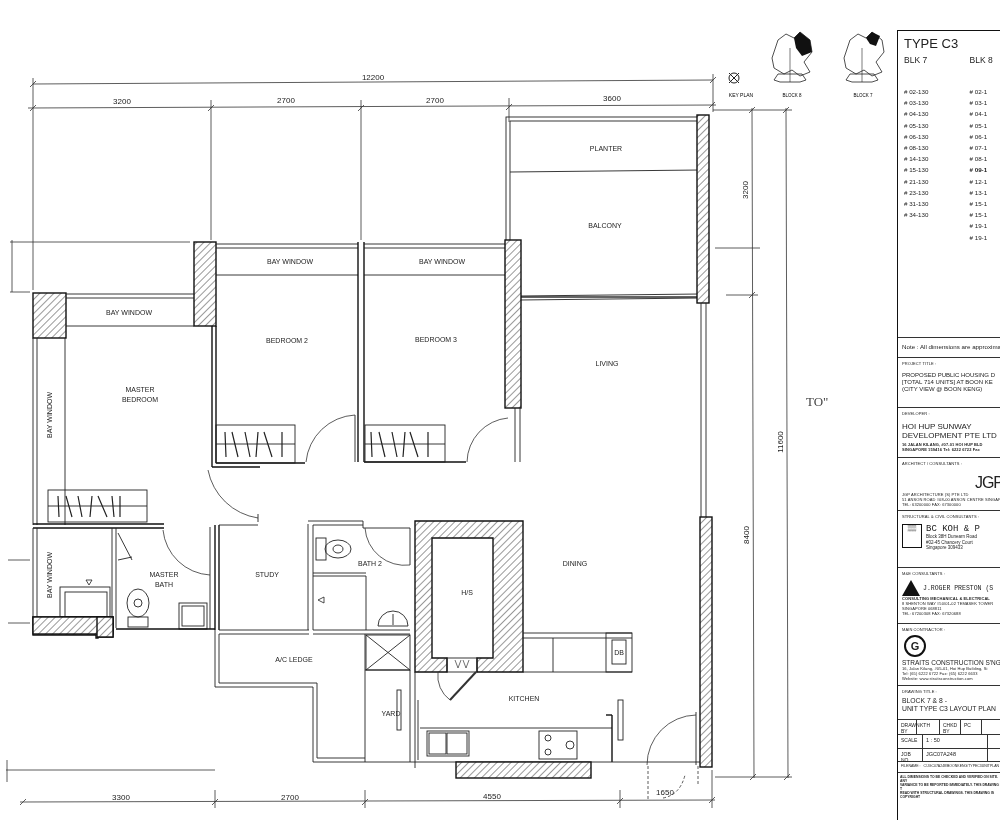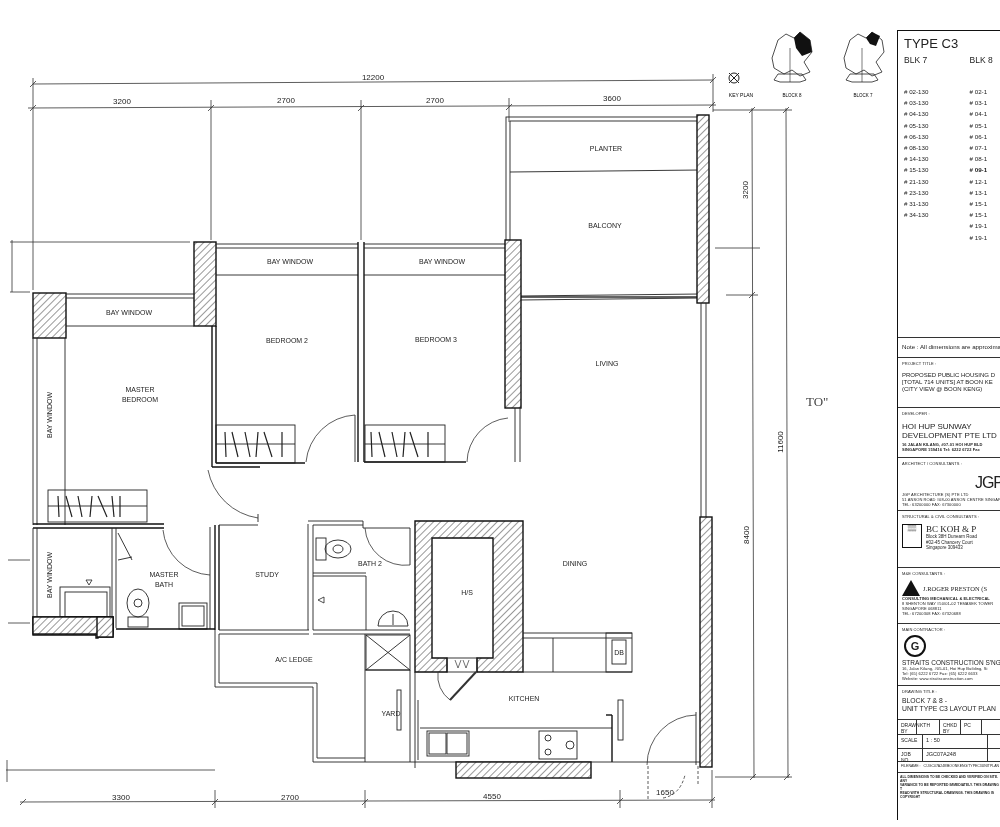--- a/index.html
+++ b/index.html
@@ -19,21 +19,21 @@
   #tb .type{font-size:13px;margin:5px 0 4px 6px;}
   #tb .cols{display:flex;}
   #tb .col{width:70px;padding-left:6px;}
   #tb .colh{font-size:8.5px;margin-bottom:21px;}
   #tb .unit{font-size:6.2px;line-height:11.2px;}
   #tb .unit.bold{font-weight:bold;}
   #tb .small{font-size:4px;letter-spacing:0.1px;}
   #tb .big{font-size:8px;line-height:9px;}
   #tb .note{font-size:6.2px;}
   #tb .co{font-size:9px;line-height:10px;}
-  #tb .serif{font-family:Liberation Serif, serif;}
+  #tb .serif{font-family:Liberation Mono, monospace;}
   #tb .row{display:flex;font-size:5px;border-bottom:1px solid #333;}
   #tb .row span{padding:2px 3px;border-right:1px solid #333;}
 </style>
 </head>
 <body>
 
 <svg id="plan" viewBox="0 0 1000 827" xmlns="http://www.w3.org/2000/svg">
   <defs>
     <pattern id="hatch" patternUnits="userSpaceOnUse" width="5" height="5" patternTransform="rotate(45)">
       <rect width="5" height="5" fill="#fff"></rect>

